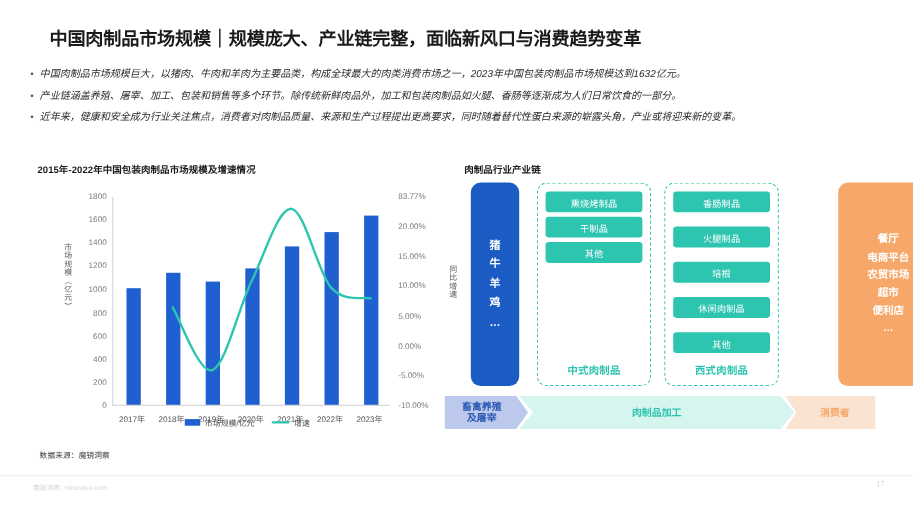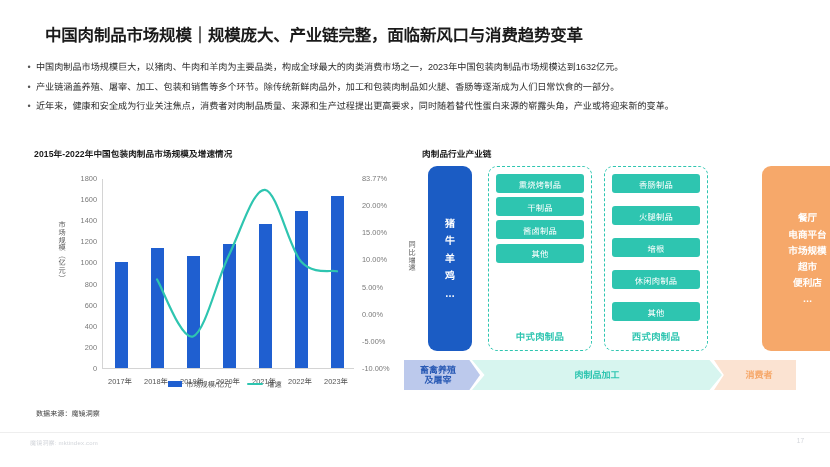--- a/index.html
+++ b/index.html
@@ -72,20 +72,21 @@
     color: #555;
     line-height: 15px;
     text-align: center;
   }
   .bullet-text {
     flex: 1 1 auto;
     font-size: 9.1px;
     line-height: 15px;
     color: #2b2b2b;
     letter-spacing: 0.02px;
+    font-style: italic;
   }
 
   
   .chart-panel {
     position: absolute;
     left: 34px; top: 147px;
     width: 382px; height: 272px;
   }
   .chart-title {
     font-size: 8.6px;
@@ -425,41 +426,40 @@
           <span>牛</span>
           <span>羊</span>
           <span>鸡</span>
           <span>…</span>
         </div>
 
       <div class="group-box group-cn">
         <div id="group0-host" style="display: flex; flex-direction: column; gap: 4.2px;">
             <div class="chip">熏烧烤制品</div>
             <div class="chip">干制品</div>
-            <div class="chip">酱卤制品</div>
             <div class="chip">其他</div>
           </div>
         <div class="group-caption">中式肉制品</div>
       </div>
 
       <div class="group-box group-west">
         <div id="group1-host" style="display: flex; flex-direction: column; gap: 13px;">
             <div class="chip">香肠制品</div>
             <div class="chip">火腿制品</div>
             <div class="chip">培根</div>
             <div class="chip">休闲肉制品</div>
             <div class="chip">其他</div>
           </div>
         <div class="group-caption">西式肉制品</div>
       </div>
 
       <div class="col-downstream" id="downstream-host">
           <span>餐厅</span>
           <span>电商平台</span>
-          <span>市场规模</span>
+          <span>农贸市场</span>
           <span>超市</span>
           <span>便利店</span>
           <span>…</span>
         </div>
     </div>
   </div>
 
   <div class="ribbon">
     <div class="ribbon-seg seg-up">
       <span>

